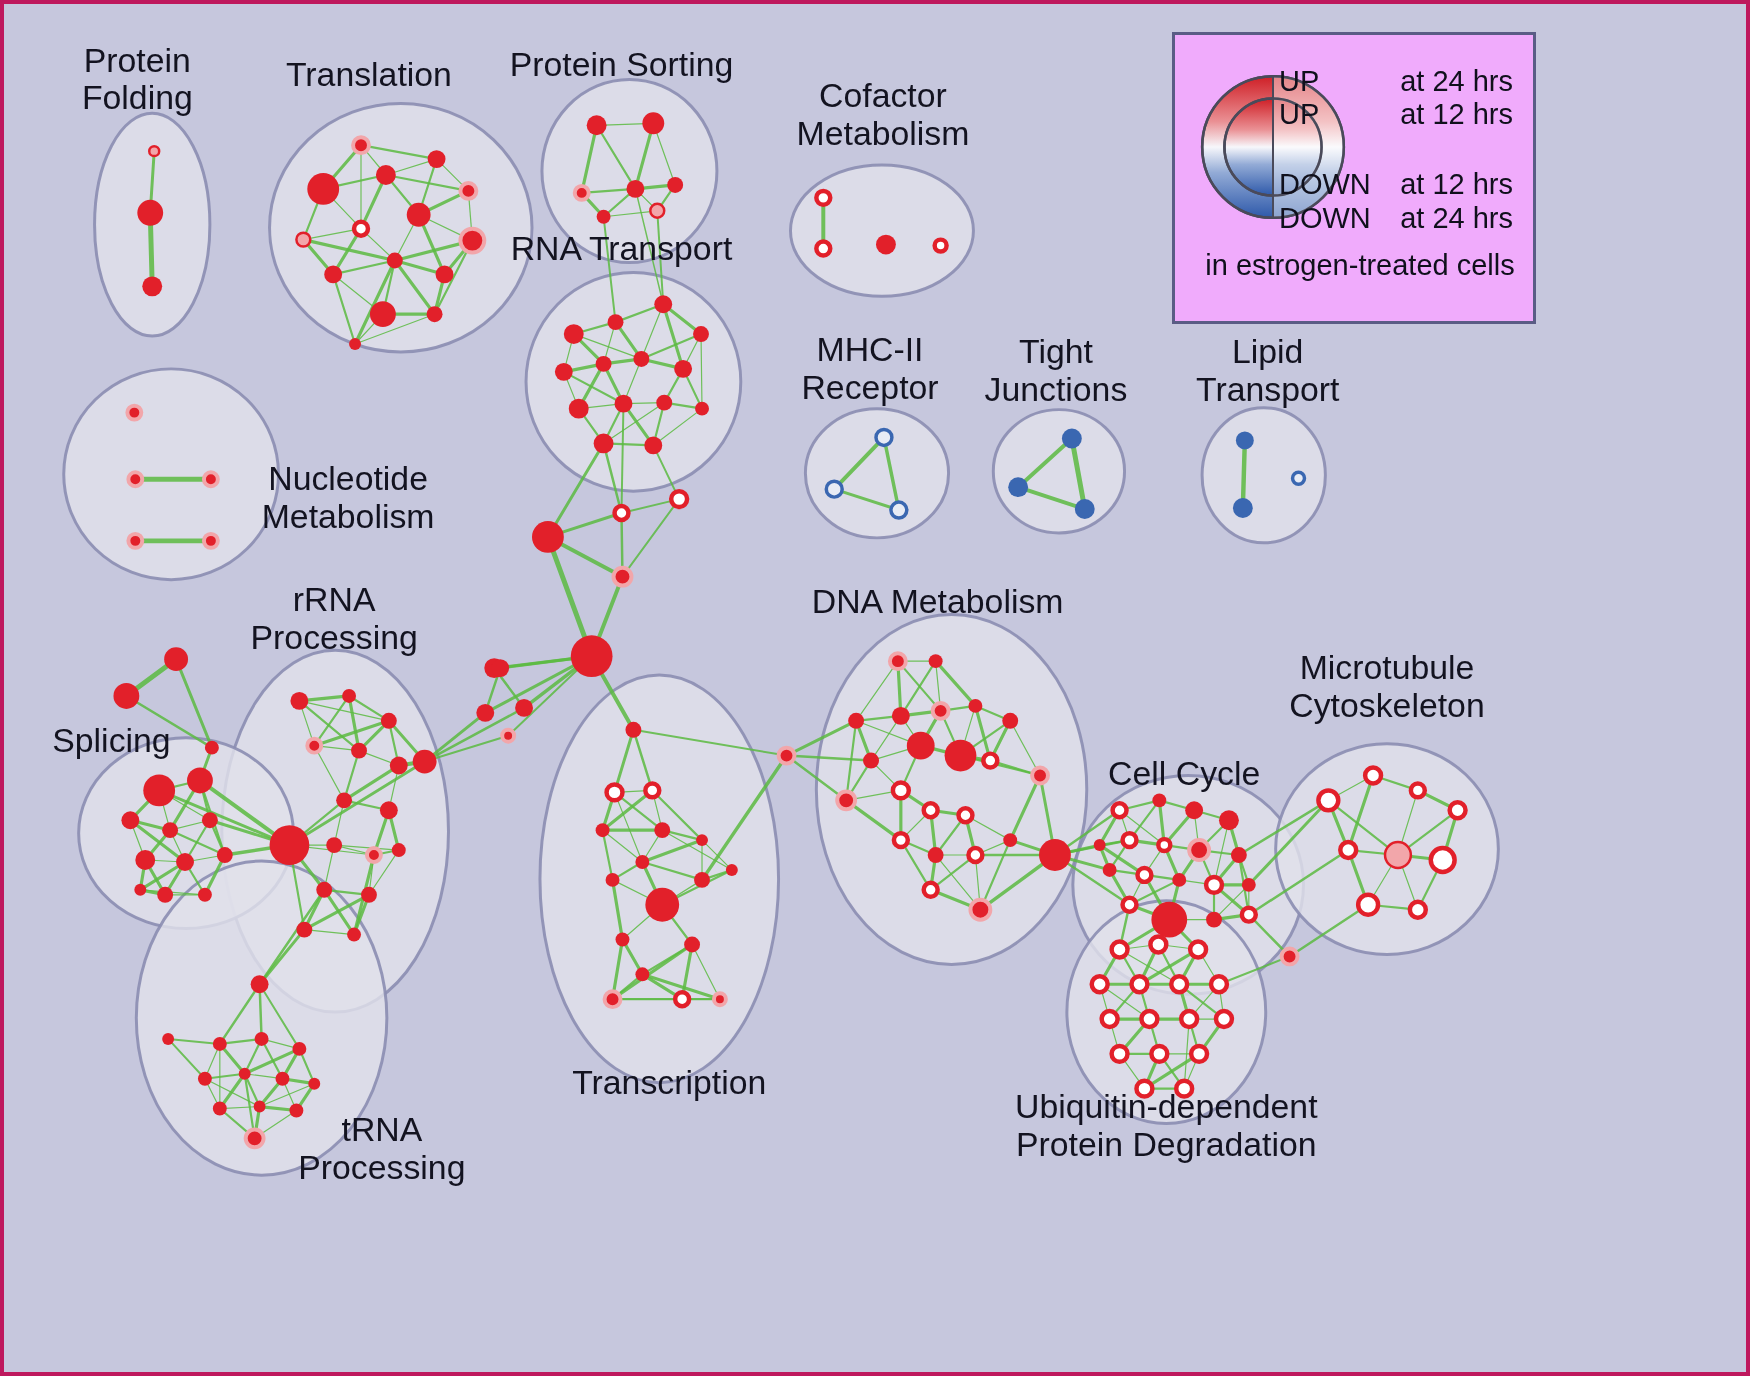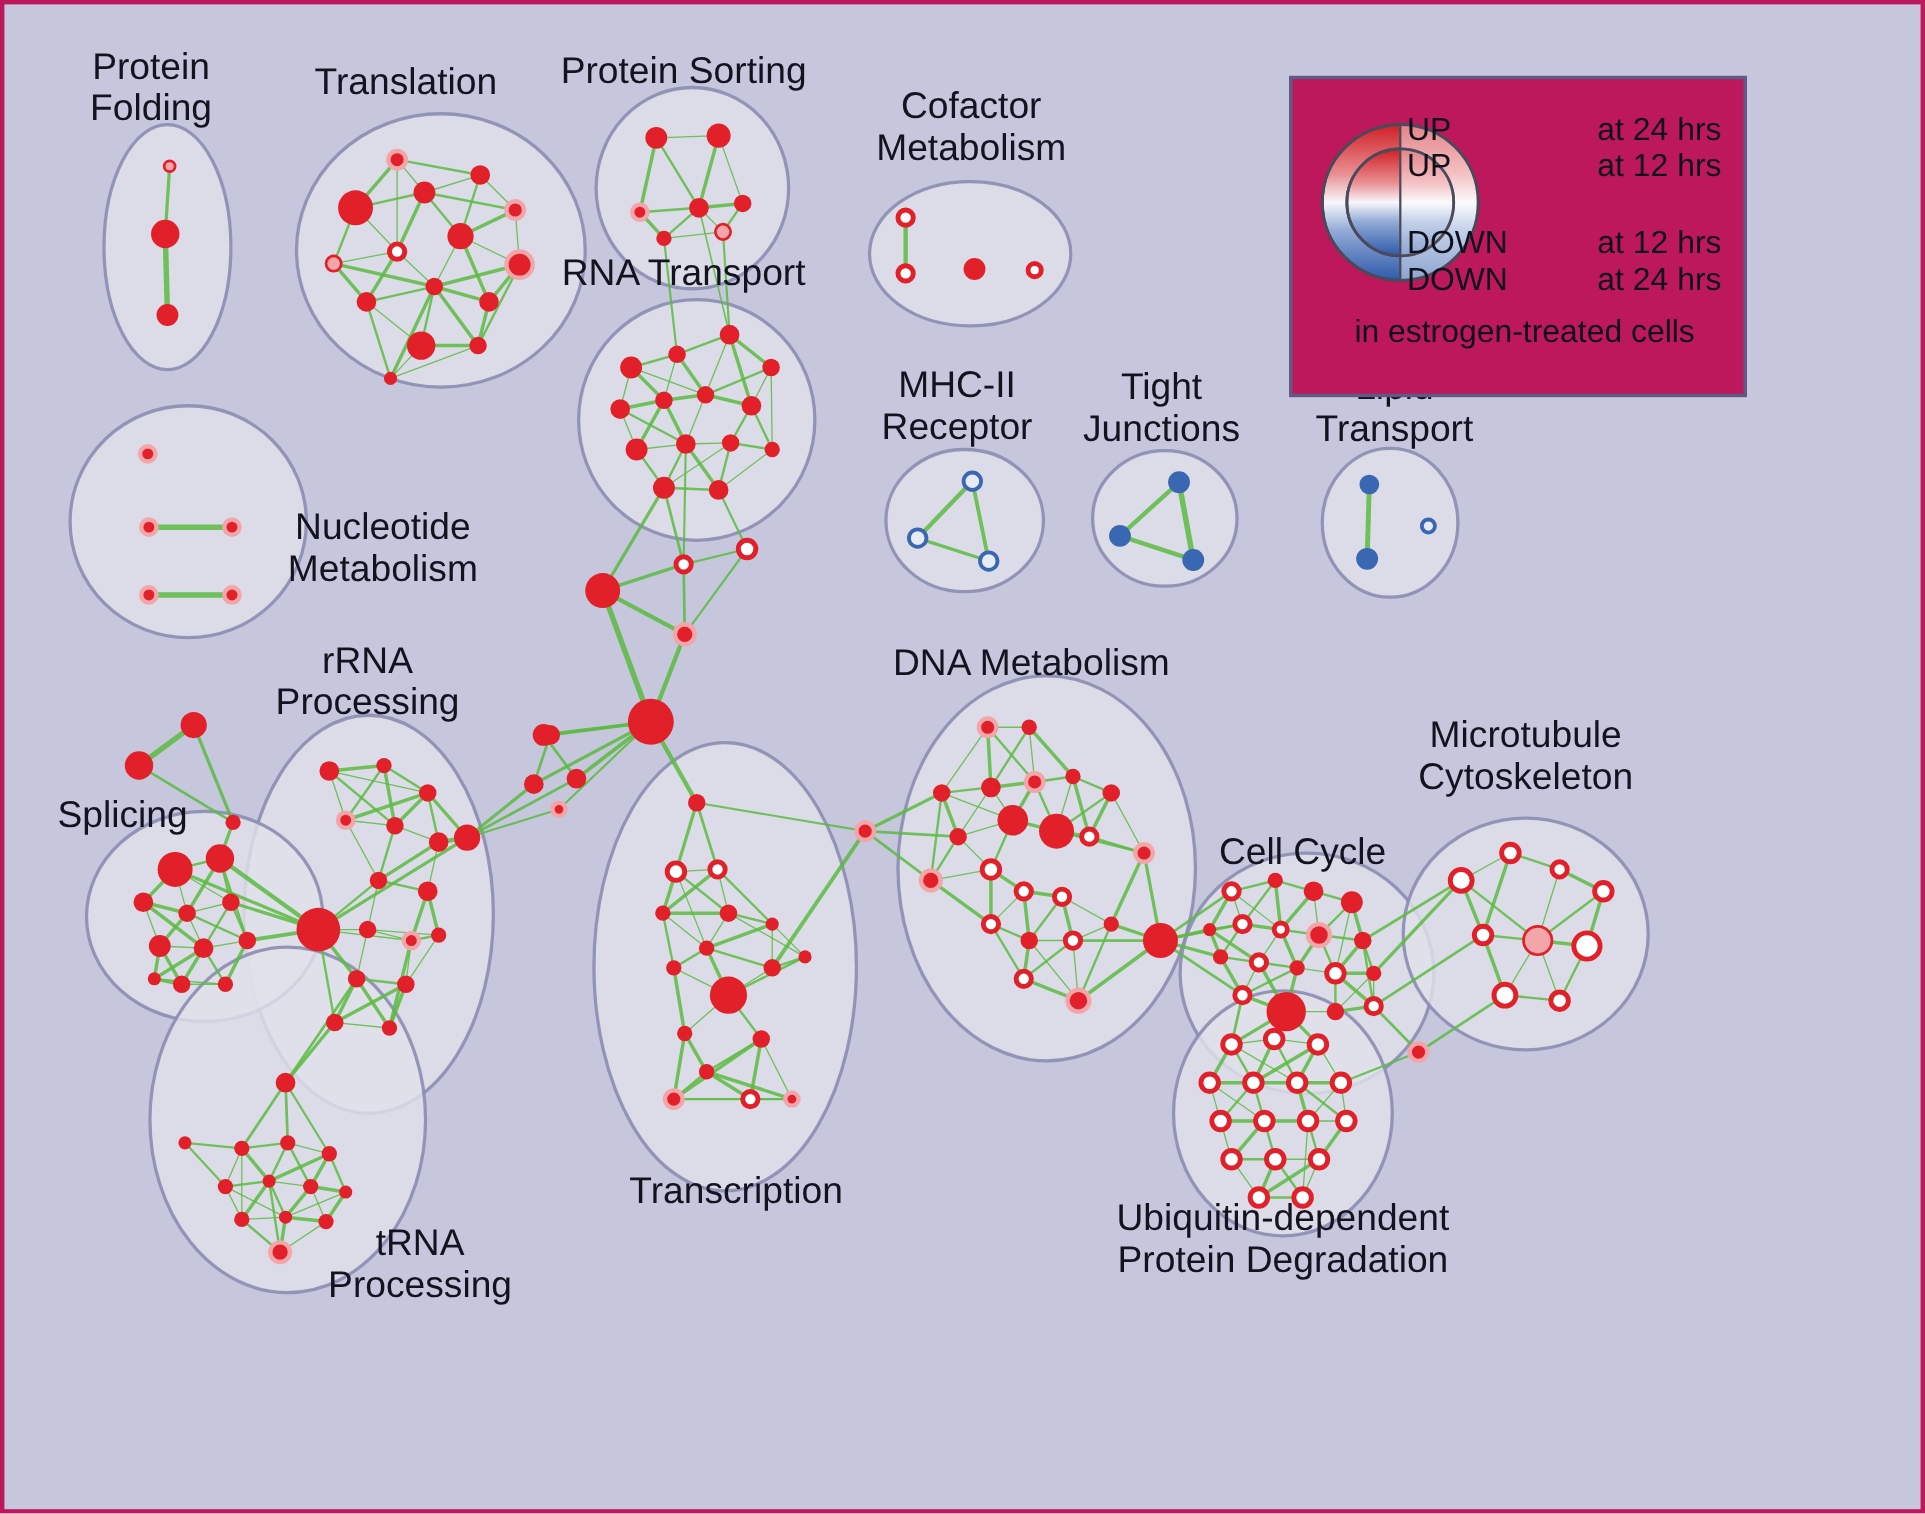--- a/index.html
+++ b/index.html
@@ -23,25 +23,24 @@
   .cluster-label {
     font-size: 34px;
     fill: #131320;
     text-anchor: middle;
     font-family: "Liberation Sans", sans-serif;
   }
   .legend {
     position: absolute;
     left: 1168px;
     top: 28px;
-    width: 416px;
+    width: 364px;
     height: 292px;
-    background: #be185d;
+    background: #f0abfc;
     border: 3px solid #5a5c85;
-    margin-top: 37px;
   }
   .legend-donut {
     position: absolute;
     left: 12px;
     top: 26px;
     width: 172px;
     height: 172px;
   }
   .lg-row {
     position: absolute;

